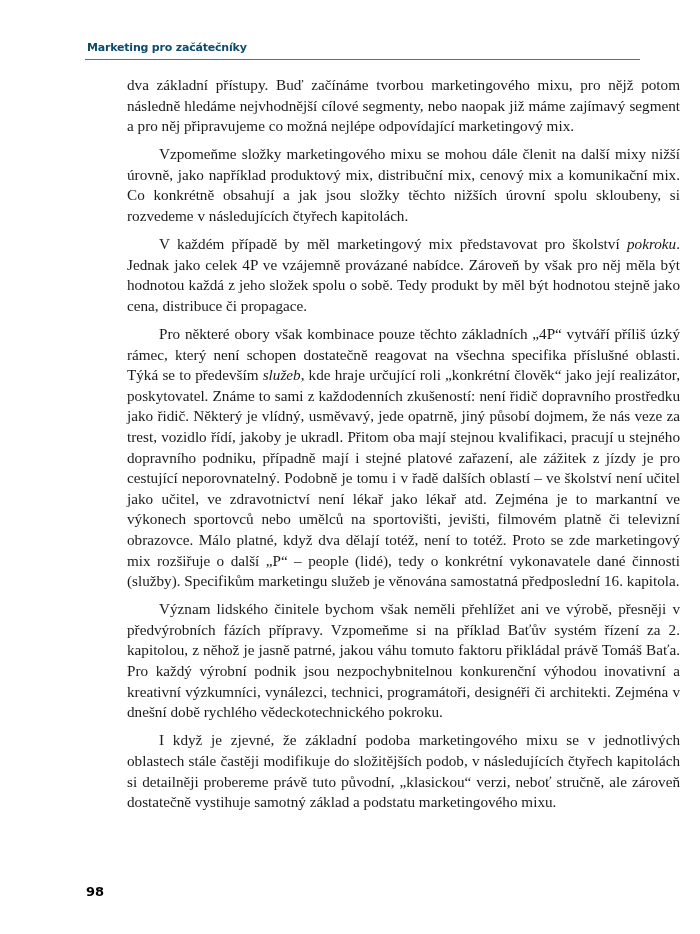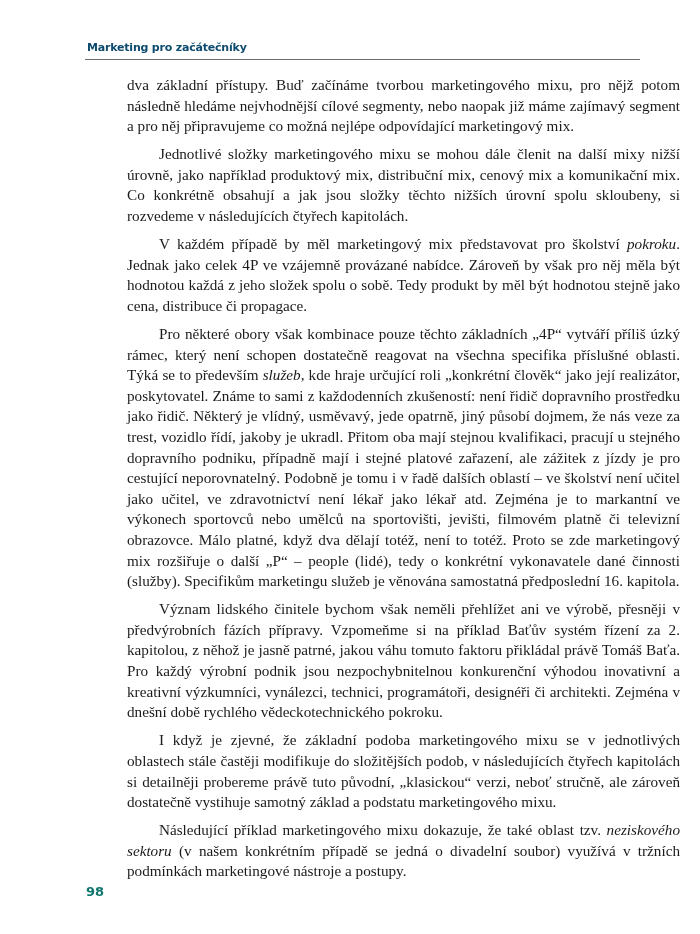--- a/index.html
+++ b/index.html
@@ -16,46 +16,43 @@
   .body {
     position: absolute; left: 87px; top: 75px; width: 553px;
     font-family: "Liberation Serif", serif; font-size: 15.2px; line-height: 20.6px;
     color: #1a1a1a; text-align: justify; hyphens: manual; margin-left: 40px;
   }
   .body p { margin: 0 0 7.5px 0; text-indent: 0; }
   .body p.indent { text-indent: 32px; }
   .body p.first { text-indent: 0; }
   .page-number {
     position: absolute; left: 86px; top: 884px;
-    font-family: "DejaVu Sans", sans-serif; font-weight: bold; font-size: 13px; color: #0f766e;
+    font-family: "DejaVu Sans", sans-serif; font-weight: bold; font-size: 13px; color: #000000;
   }
 </style>
 </head>
 <body>
 
 <div class="header">Marketing pro začátečníky</div>
 <div class="rule"></div>
 
 <div class="body">
   <p class="first">
     <span>dva základní přístupy. Buď začínáme tvorbou marketingového mixu, pro nějž potom následně hledáme nejvhodnější cílové segmenty, nebo naopak již máme zajímavý segment a pro něj připravujeme co možná nejlépe odpovídající marketingový mix.</span>
   </p>
   <p class="indent">
-    <span>Jednotlivé složky marketingového mixu se mohou dále členit na další mixy nižší úrovně, jako například produktový mix, distribuční mix, cenový mix a komunikační mix. Co konkrétně obsahují a jak jsou složky těchto nižších úrovní spolu skloubeny, si rozvedeme v následujících čtyřech kapitolách.</span>
+    <span>Vzpomeňme složky marketingového mixu se mohou dále členit na další mixy nižší úrovně, jako například produktový mix, distribuční mix, cenový mix a komunikační mix. Co konkrétně obsahují a jak jsou složky těchto nižších úrovní spolu skloubeny, si rozvedeme v následujících čtyřech kapitolách.</span>
   </p>
   <p class="indent">
     <span>V každém případě by měl marketingový mix představovat pro školství </span><i>pokroku</i><span>. Jednak jako celek 4P ve vzájemně provázané nabídce. Zároveň by však pro něj měla být hodnotou každá z jeho složek spolu o sobě. Tedy produkt by měl být hodnotou stejně jako cena, distribuce či propagace.</span>
   </p>
   <p class="indent">
     <span>Pro některé obory však kombinace pouze těchto základních „4P“ vytváří příliš úzký rámec, který není schopen dostatečně reagovat na všechna specifika příslušné oblasti. Týká se to především </span><i>služeb</i><span>, kde hraje určující roli „konkrétní člověk“ jako její realizátor, poskytovatel. Známe to sami z každodenních zkušeností: není řidič dopravního prostředku jako řidič. Některý je vlídný, usměvavý, jede opatrně, jiný působí dojmem, že nás veze za trest, vozidlo řídí, jakoby je ukradl. Přitom oba mají stejnou kvalifikaci, pracují u stejného dopravního podniku, případně mají i stejné platové zařazení, ale zážitek z jízdy je pro cestující neporovnatelný. Podobně je tomu i v řadě dalších oblastí – ve školství není učitel jako učitel, ve zdravotnictví není lékař jako lékař atd. Zejména je to markantní ve výkonech sportovců nebo umělců na sportovišti, jevišti, filmovém platně či televizní obrazovce. Málo platné, když dva dělají totéž, není to totéž. Proto se zde marketingový mix rozšiřuje o další „P“ – people (lidé), tedy o konkrétní vykonavatele dané činnosti (služby). Specifikům marketingu služeb je věnována samostatná předposlední 16. kapitola.</span>
   </p>
   <p class="indent">
     <span>Význam lidského činitele bychom však neměli přehlížet ani ve výrobě, přesněji v předvýrobních fázích přípravy. Vzpomeňme si na příklad Baťův systém řízení za 2. kapitolou, z něhož je jasně patrné, jakou váhu tomuto faktoru přikládal právě Tomáš Baťa. Pro každý výrobní podnik jsou nezpochybnitelnou konkurenční výhodou inovativní a kreativní výzkumníci, vynálezci, technici, programátoři, designéři či architekti. Zejména v dnešní době rychlého vědeckotechnického pokroku.</span>
   </p>
   <p class="indent">
     <span>I když je zjevné, že základní podoba marketingového mixu se v jednotlivých oblastech stále častěji modifikuje do složitějších podob, v následujících čtyřech kapitolách si detailněji probereme právě tuto původní, „klasickou“ verzi, neboť stručně, ale zároveň dostatečně vystihuje samotný základ a podstatu marketingového mixu.</span>
   </p>
-  <p class="indent">
-    <span>Následující příklad marketingového mixu dokazuje, že také oblast tzv. </span><i>neziskového sektoru</i><span> (v našem konkrétním případě se jedná o divadelní soubor) využívá v tržních podmínkách marketingové nástroje a postupy.</span>
-  </p>
 </div>
 
 <div class="page-number">98</div>
 
 </body></html>

